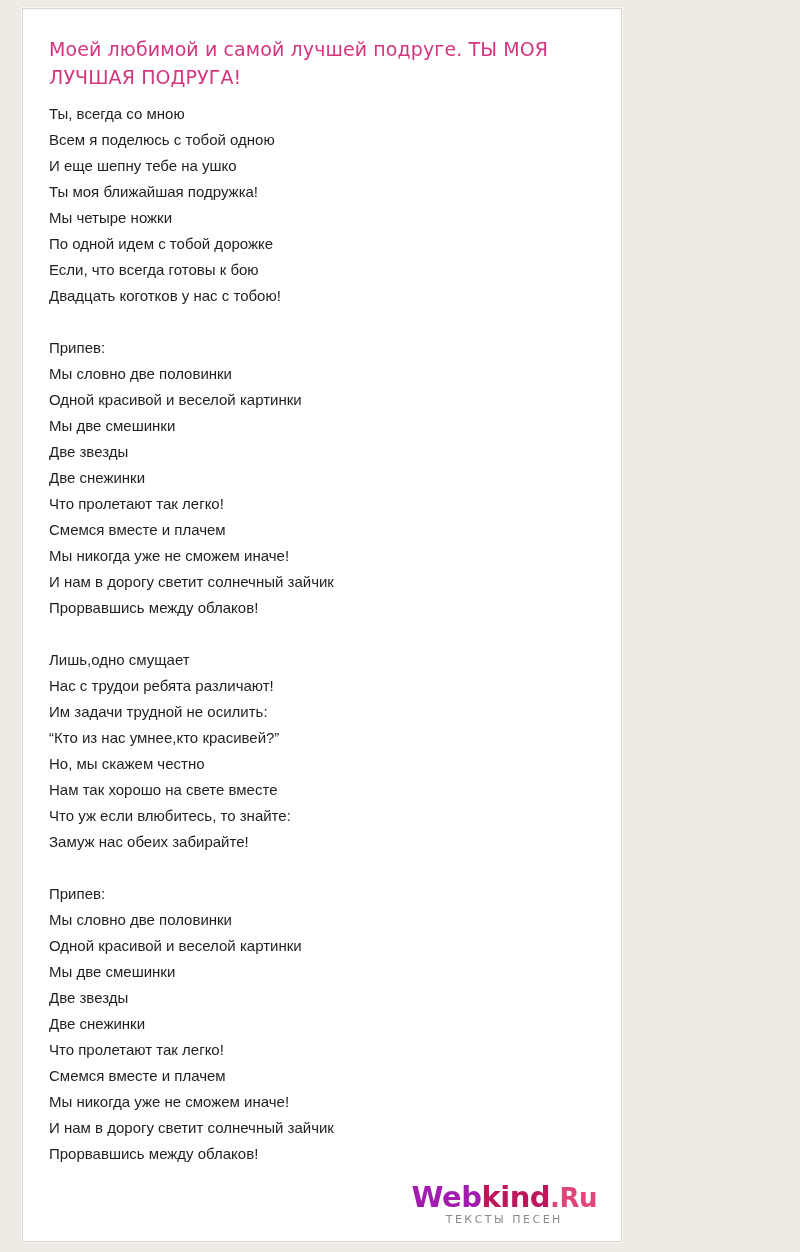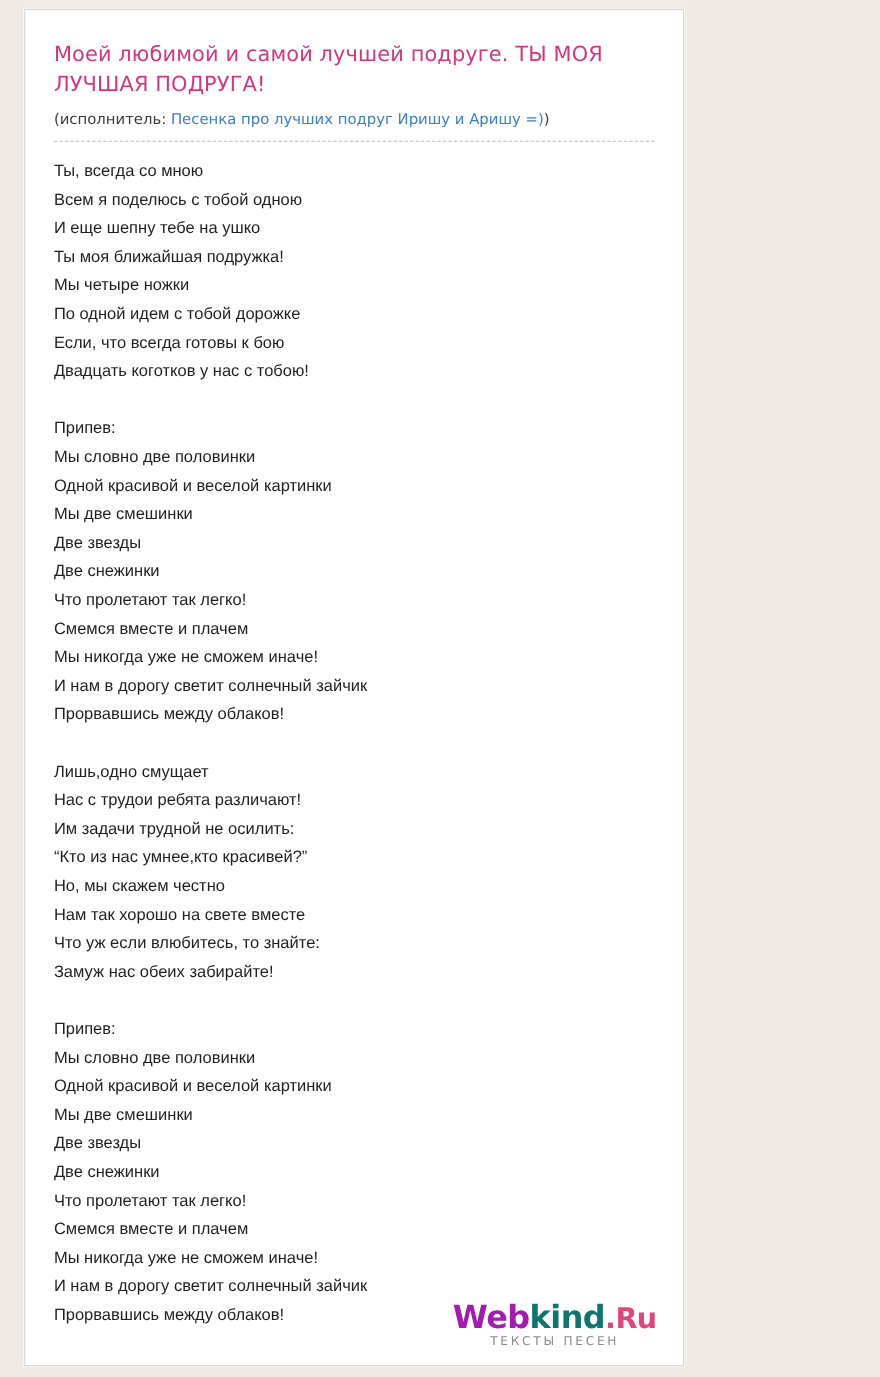--- a/index.html
+++ b/index.html
@@ -64,21 +64,21 @@
   .brand-main {
     font-family: "DejaVu Sans", sans-serif;
     font-size: 29px;
     font-weight: bold;
     letter-spacing: -0.5px;
   }
   .brand-web {
     color: #a21caf;
   }
   .brand-kind {
-    color: #0f766e;
+    color: #be185d;
   }
   .brand-ru {
     color: #e0457b;
     font-size: 26px;
   }
   .brand-sub {
     margin-top: 2px;
     font-size: 11px;
     color: #8a8a8a;
     letter-spacing: 2.5px;
@@ -86,23 +86,20 @@
   }
 </style>
 </head>
 <body>
 
 <div class="page">
   <div class="inner">
 
     <h1 class="song-title">Моей любимой и самой лучшей подруге. ТЫ МОЯ ЛУЧШАЯ ПОДРУГА!</h1>
 
-    <div class="performer-line">
-      <span>(исполнитель: </span><a class="performer-link" href="#">Песенка про лучших подруг Иришу и Аришу =)</a><span>)</span>
-    </div>
 
     <div class="lyrics">Ты, всегда со мною
 Всем я поделюсь с тобой одною
 И еще шепну тебе на ушко
 Ты моя ближайшая подружка!
 Мы четыре ножки
 По одной идем с тобой дорожке
 Если, что всегда готовы к бою
 Двадцать коготков у нас с тобою!
 

